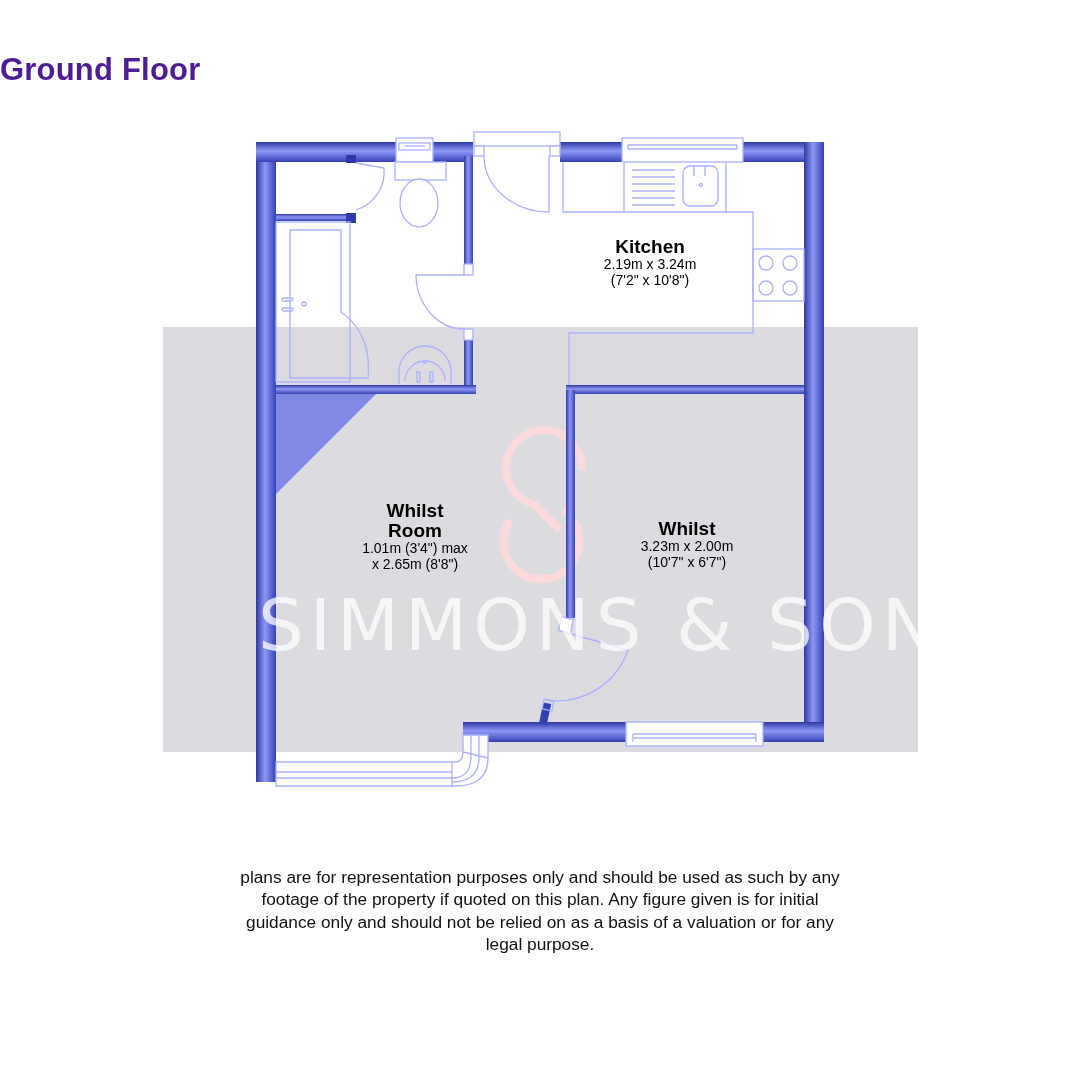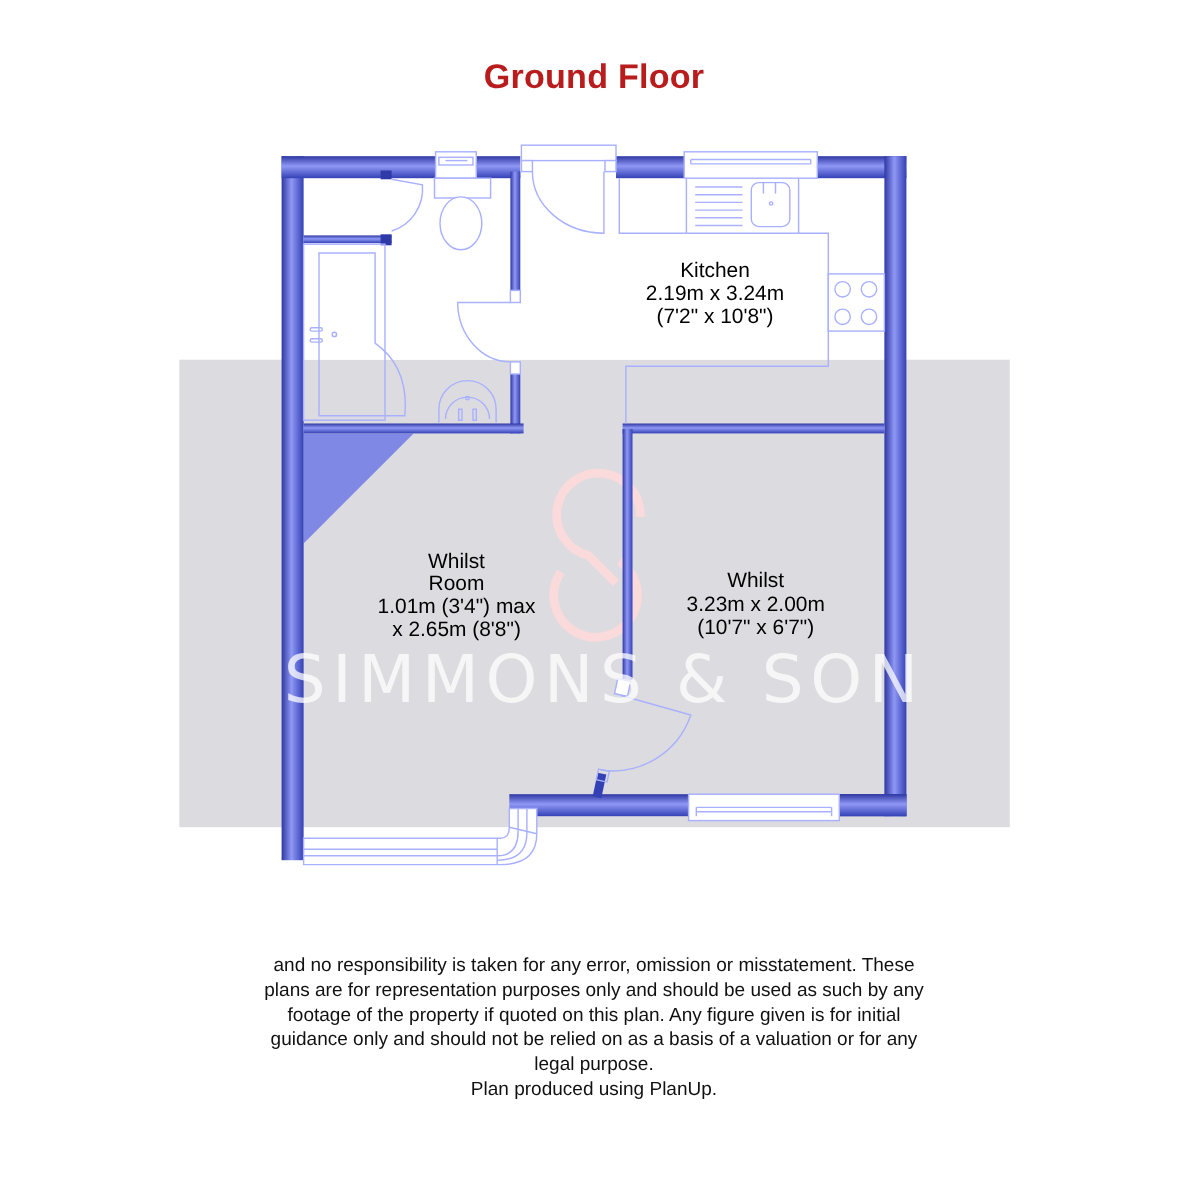--- a/index.html
+++ b/index.html
@@ -1,23 +1,23 @@
 <!DOCTYPE html>
 <html><head>
   <meta charset="utf-8">
   <style>
     html, body { margin: 0; padding: 0; background: #ffffff; }
     body { width: 1080px; height: 1080px; position: relative; overflow: hidden; font-family: "Liberation Sans", sans-serif; }
-    .title { position: absolute; left: 0; top: 52px; width: 1080px; text-align: center; font-size: 31px; font-weight: bold; color: #b91c1c; letter-spacing: 0.2px; }
+    .title { position: absolute; left: 0; top: 52px; width: 1080px; font-size: 31px; font-weight: bold; color: #4c1d95; letter-spacing: 0.2px; }
     .gray-band { position: absolute; left: 163px; top: 327px; width: 755px; height: 425px; background: #dcdbe0; }
     svg.plan { position: absolute; left: 0; top: 0; }
     .room-label { position: absolute; text-align: center; color: #000; line-height: 1.05; }
-    .room-name { font-weight: normal; font-size: 19px; display: block; }
-    .room-dim { font-size: 19px; display: block; line-height: 1.12; text-align: center; }
-    .watermark-text { position: absolute; left: 258px; top: 583px; width: 496px; font-size: 60px; letter-spacing: 6px; color: rgba(255,255,255,0.75); font-family: "DejaVu Sans", sans-serif; white-space: nowrap; }
+    .room-name { font-weight: bold; font-size: 19px; display: block; }
+    .room-dim { font-size: 14px; display: block; line-height: 1.12; text-align: center; }
+    .watermark-text { position: absolute; left: 258px; top: 583px; width: 496px; font-size: 72px; letter-spacing: 6px; color: rgba(255,255,255,0.75); font-family: "DejaVu Sans", sans-serif; white-space: nowrap; }
     .disclaimer { position: absolute; left: 190px; top: 866px; width: 700px; text-align: center; font-size: 17.3px; line-height: 22.4px; color: #111; }
     .disclaimer span { display: block; }
   </style>
 </head>
 <body>
 
 <div class="title">Ground Floor</div>
 
 <div class="gray-band"></div>
 
@@ -213,19 +213,17 @@
   <span class="room-dim">x 2.65m (8'8")</span>
 </div>
 
 <div class="room-label" style="left:607px; top:519px; width:160px;">
   <span class="room-name">Whilst</span>
   <span class="room-dim">3.23m x 2.00m</span>
   <span class="room-dim">(10'7" x 6'7")</span>
 </div>
 
 <div class="disclaimer">
-  <span>and no responsibility is taken for any error, omission or misstatement. These</span>
   <span>plans are for representation purposes only and should be used as such by any</span>
   <span>footage of the property if quoted on this plan. Any figure given is for initial</span>
   <span>guidance only and should not be relied on as a basis of a valuation or for any</span>
   <span>legal purpose.</span>
-  <span>Plan produced using PlanUp.</span>
 </div>
 
 </body></html>

